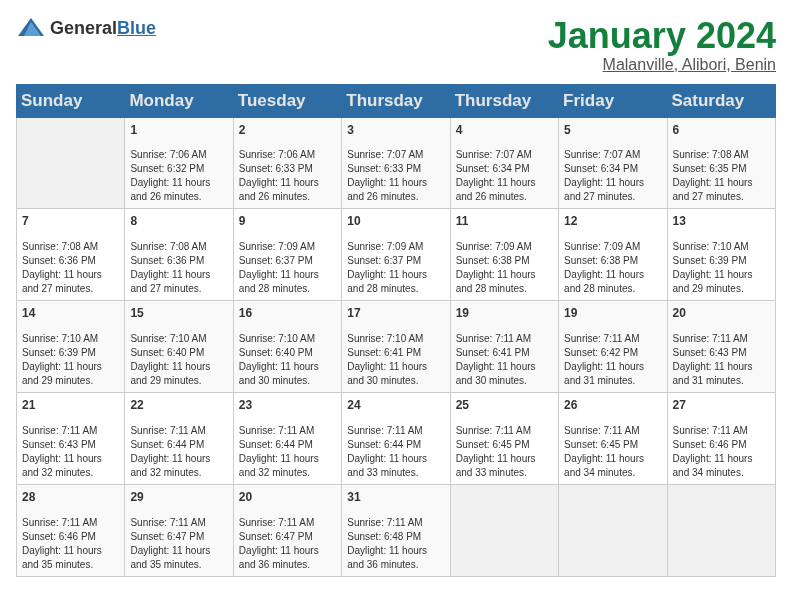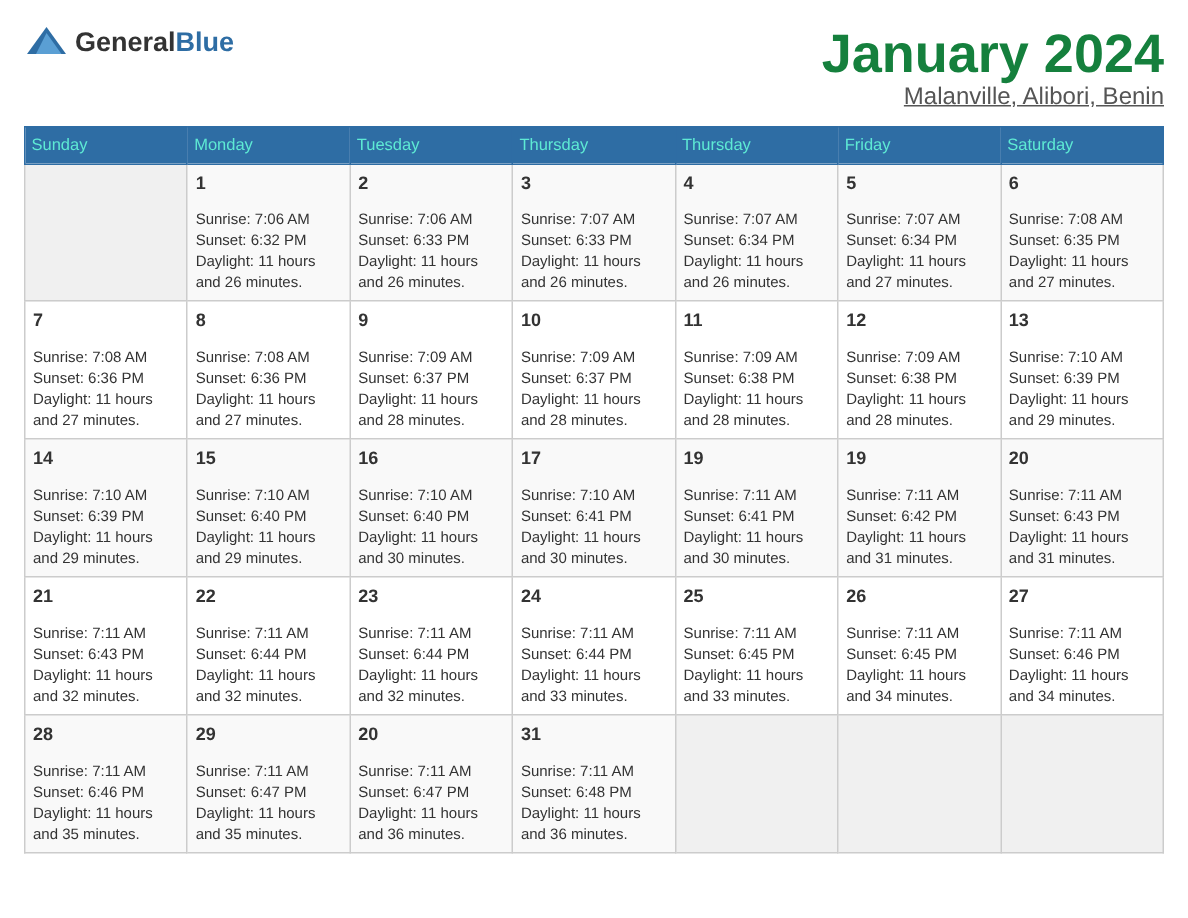--- a/index.html
+++ b/index.html
@@ -23,20 +23,21 @@
     }
     .logo-text-general {
       font-size: 18px;
       font-weight: bold;
       color: #333;
     }
     .logo-text-blue {
       font-size: 18px;
       font-weight: bold;
       color: #2e6da4;
+      text-decoration: underline;
     }
     .logo-icon {
       width: 30px;
       height: 24px;
     }
     .title-area {
       text-align: right;
     }
     .calendar-title {
       font-size: 36px;
@@ -49,25 +50,25 @@
       color: #555;
       text-decoration: underline;
     }
     table {
       width: 100%;
       border-collapse: collapse;
       font-size: 11px;
     }
     thead tr th {
       background-color: #2e6da4;
-      color: #5eead4;
+      color: #e5e5e5;
       padding: 6px 4px;
       text-align: left;
-      font-size: 11px;
-      font-weight: normal;
+      font-size: 17px;
+      font-weight: bold;
       border: 1px solid #2e6da4;
     }
     tbody tr td {
       border: 1px solid #ccc;
       padding: 4px 5px;
       vertical-align: top;
       width: calc(100% / 7);
       min-height: 75px;
       color: #333;
       line-height: 1.4;

